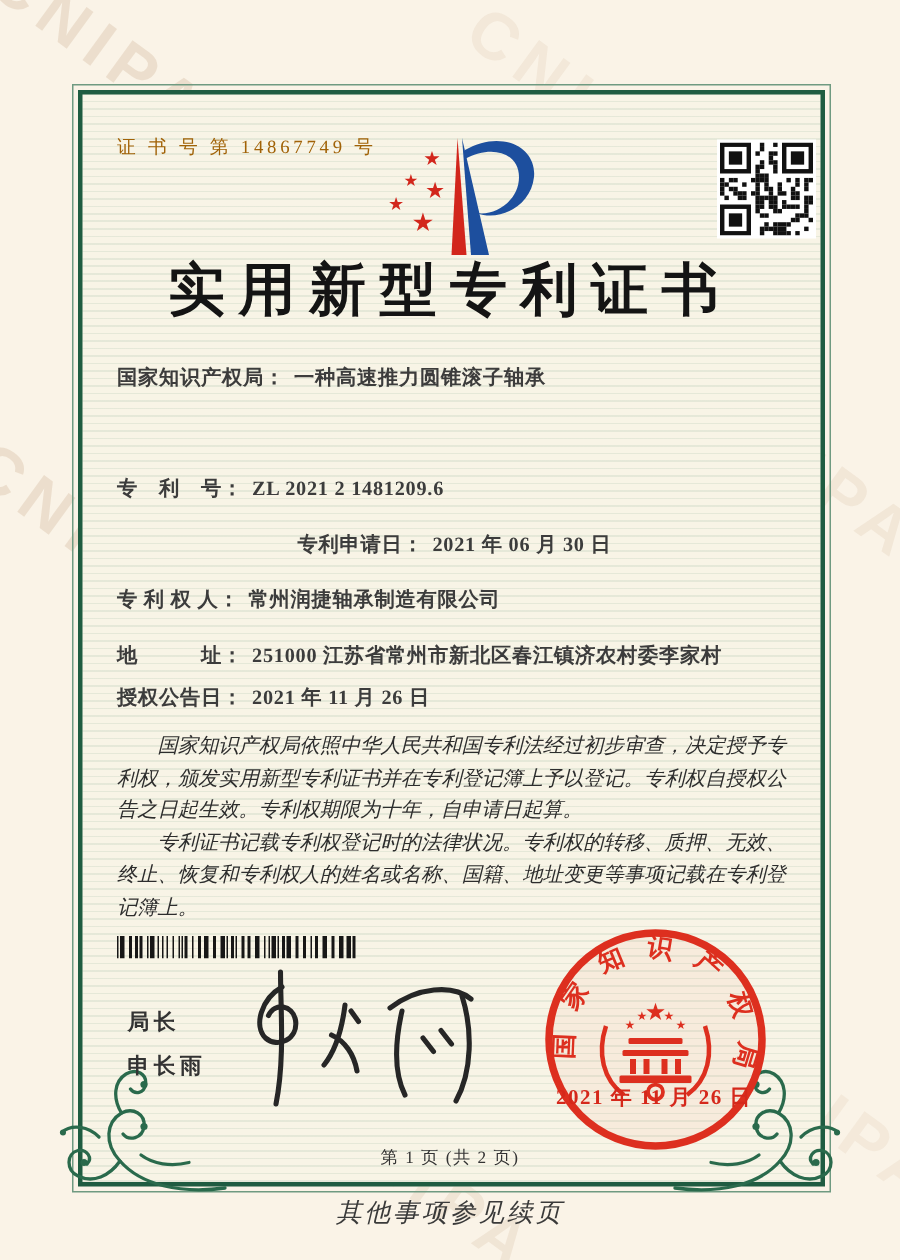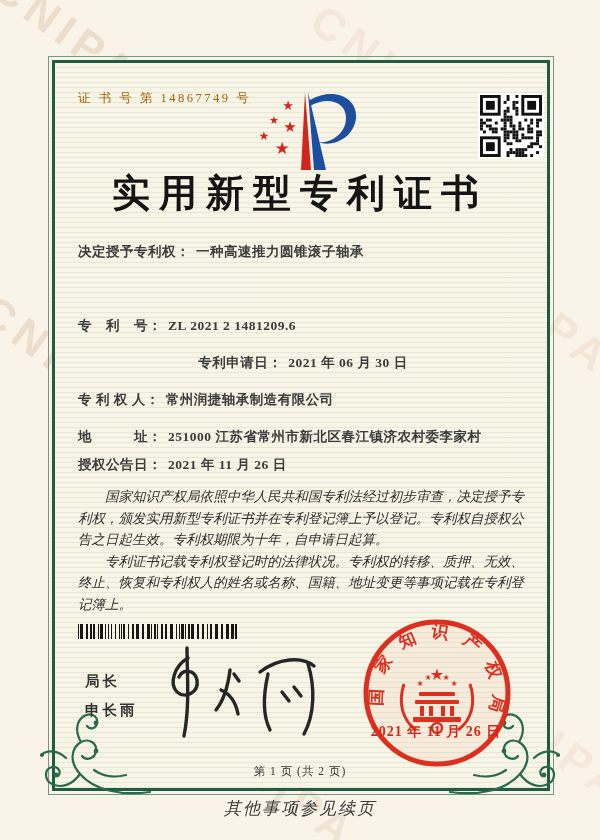--- a/index.html
+++ b/index.html
@@ -273,21 +273,21 @@
         <rect x="45" y="3" width="15" height="15" fill="#fff"></rect>
         <rect x="48" y="6" width="9" height="9" fill="#111"></rect>
         <rect x="0" y="42" width="21" height="21" fill="#111"></rect>
         <rect x="3" y="45" width="15" height="15" fill="#fff"></rect>
         <rect x="6" y="48" width="9" height="9" fill="#111"></rect>
       </svg></div>
 
   <div class="title">实用新型专利证书</div>
 
   <div class="field-row" style="top:243px;">
-    <span class="lbl">决定授予专利权：</span><span>一种高速推力圆锥滚子轴承</span>
+    <span class="lbl">国家知识产权局：</span><span>一种高速推力圆锥滚子轴承</span>
   </div>
   <div class="field-row" style="top:317px;">
     <span class="lbl">专　利　号：</span><span>ZL 2021 2 1481209.6</span>
   </div>
   <div class="field-row" style="top:354px;text-align:center;">
     <span class="lbl">专利申请日：</span><span>2021 年 06 月 30 日</span>
   </div>
   <div class="field-row" style="top:391px;">
     <span class="lbl">专 利 权 人：</span><span>常州润捷轴承制造有限公司</span>
   </div>

